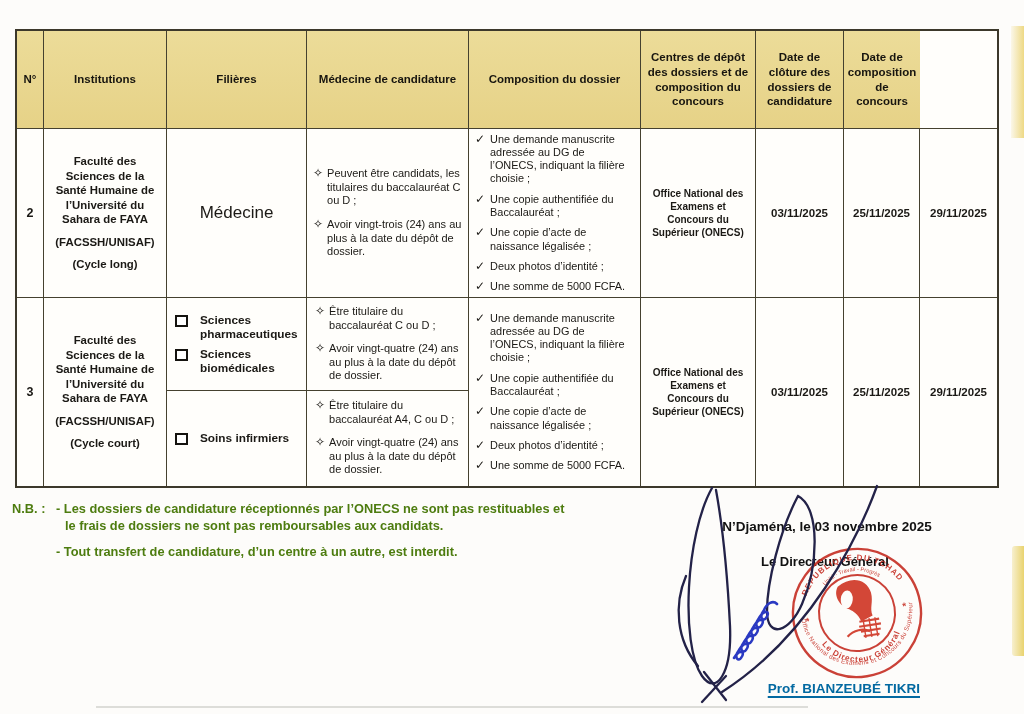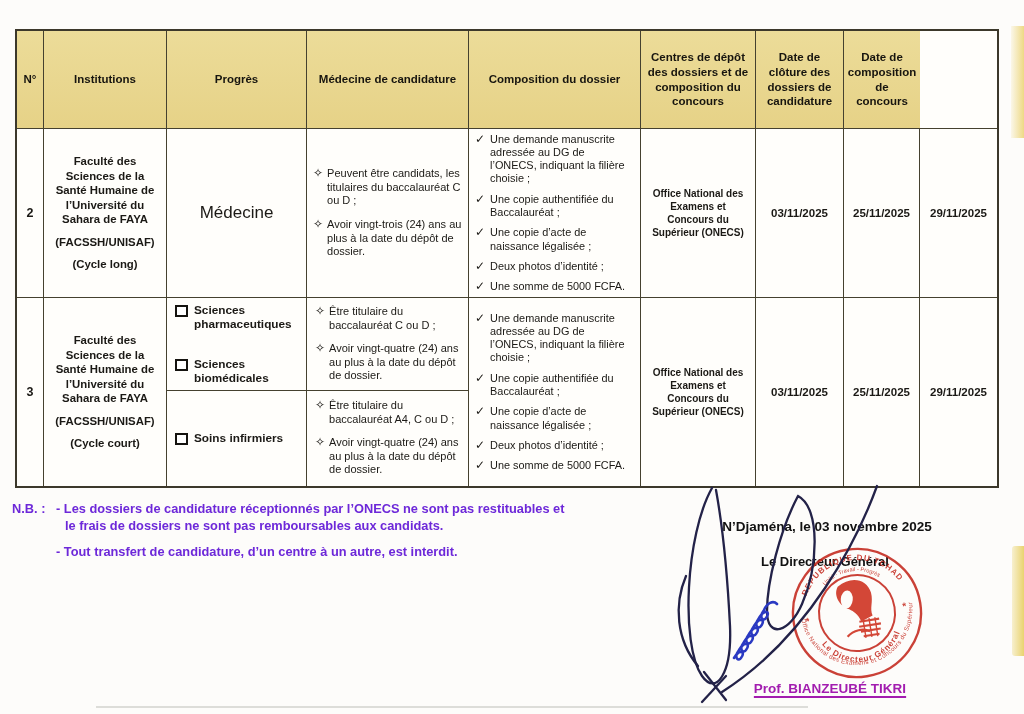--- a/index.html
+++ b/index.html
@@ -17,40 +17,40 @@
   .cell:last-child { border-right:none; }
   .hcell { background:#e9d78f; background:linear-gradient(180deg,#ecdc99,#e6d287); font-weight:700; font-size:11.5px; line-height:1.3; color:#17150f; }
   .num { font-weight:700; font-size:12.5px; }
   .inst p { margin:4px 0; font-weight:700; font-size:11.4px; line-height:1.28; }
   .filiere-single { font-size:17px; font-weight:500; }
   .items { display:flex; flex-direction:column; justify-content:center; }
   .crit-item { display:flex; gap:4px; font-size:11px; line-height:1.24; margin:5px 0; text-align:left; font-weight:500; }
   .crit-item .glyph { font-size:12px; line-height:1.05; font-weight:700; flex:0 0 auto; }
   .dos-item { display:flex; gap:5px; font-size:10.9px; line-height:1.22; margin:3.5px 0; text-align:left; font-weight:500; }
   .dos-item .glyph { font-weight:700; font-size:12px; line-height:1.05; flex:0 0 auto; }
-  .fil-item { display:flex; gap:6px; font-size:11.8px; font-weight:700; line-height:1.2; margin:13px 0; text-align:left; }
+  .fil-item { display:flex; gap:12px; font-size:11.8px; font-weight:700; line-height:1.2; margin:3px 0; text-align:left; }
   .box-icon { flex:0 0 auto; width:9px; height:8px; border:2.4px solid #15130f; margin-top:2px; background:#fff; }
   .subcol { padding:0; align-items:stretch; justify-content:flex-start; }
   .sub { box-sizing:border-box; display:flex; flex-direction:column; align-items:flex-start; justify-content:center; padding:4px 8px; }
   .sub-top { height:93px; border-bottom:1px solid #45412f; }
   .sub-bot { height:94px; }
   .centre { font-size:10px; line-height:1.32; font-weight:700; }
   .date { font-size:11.5px; font-weight:700; }
   .cell.lefty { align-items:flex-start; }
 
   
-  .notes { position:absolute; left:12px; top:501px; width:565px; font-size:12.8px; font-weight:600; color:#6d28d9; }
+  .notes { position:absolute; left:12px; top:501px; width:565px; font-size:12.8px; font-weight:600; color:#4d7c0f; }
   .notes-row { display:flex; }
   .notes-label { font-weight:700; flex:0 0 44px; }
   .note-item { line-height:1.32; margin-bottom:9px; padding-left:9px; text-indent:-9px; }
 
   
   .place-date { position:absolute; left:713px; top:519px; width:228px; text-align:center; font-size:13.5px; font-weight:600; color:#111; }
   .sig-title { position:absolute; left:746px; top:554px; width:158px; text-align:center; font-size:13px; font-weight:600; color:#111; }
-  .sig-name { position:absolute; left:740px; top:681px; width:180px; text-align:center; font-size:13.5px; font-weight:700; text-decoration:underline; text-decoration-thickness:1.5px; text-underline-offset:3px; color:#a21caf; }
+  .sig-name { position:absolute; left:740px; top:681px; width:180px; text-align:right; font-size:13.5px; font-weight:700; text-decoration:underline; text-decoration-thickness:1.5px; text-underline-offset:3px; color:#0369a1; }
   .stamp-svg { position:absolute; left:790px; top:546px; opacity:.88; }
   .sign-svg { position:absolute; left:668px; top:476px; }
 
   
   .edge-strip { position:absolute; pointer-events:none; }
   .edge-a { left:1011px; top:26px; width:13px; height:112px; background:linear-gradient(90deg,rgba(238,217,133,.15),#eed985); }
   .edge-b { left:1012px; top:546px; width:12px; height:110px; background:linear-gradient(90deg,rgba(236,217,127,.35),#e9d36f); border-radius:3px 0 0 3px; }
   .scanline { position:absolute; left:96px; top:706px; width:712px; height:2px; background:#bdbdb8; opacity:.5; }
 </style>
 </head>
@@ -61,21 +61,21 @@
   <div class="doc-table">
 
     <div class="trow thead">
       <div class="cell hcell">
           <span>N°</span>
         </div>
       <div class="cell hcell">
           <span>Institutions</span>
         </div>
       <div class="cell hcell">
-          <span>Progrès</span>
+          <span>Filières</span>
         </div>
       <div class="cell hcell">
           <span>Médecine de candidature</span>
         </div>
       <div class="cell hcell">
           <span>Composition du dossier</span>
         </div>
       <div class="cell hcell">
           <span>Centres de dépôt des dossiers et de composition du concours</span>
         </div>

